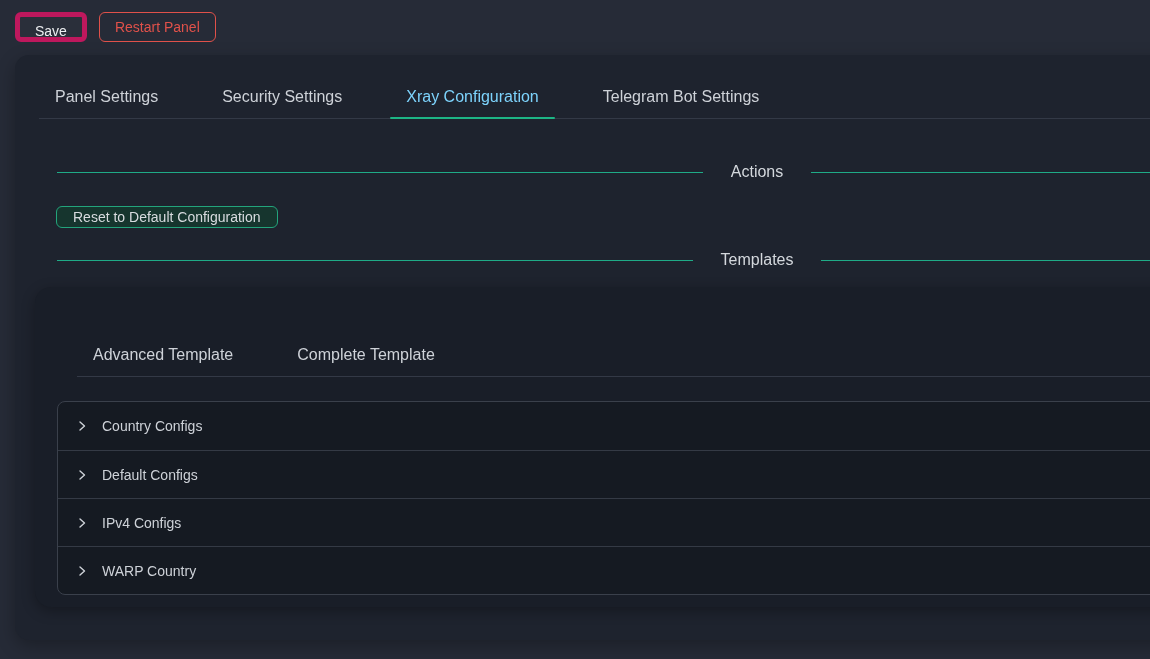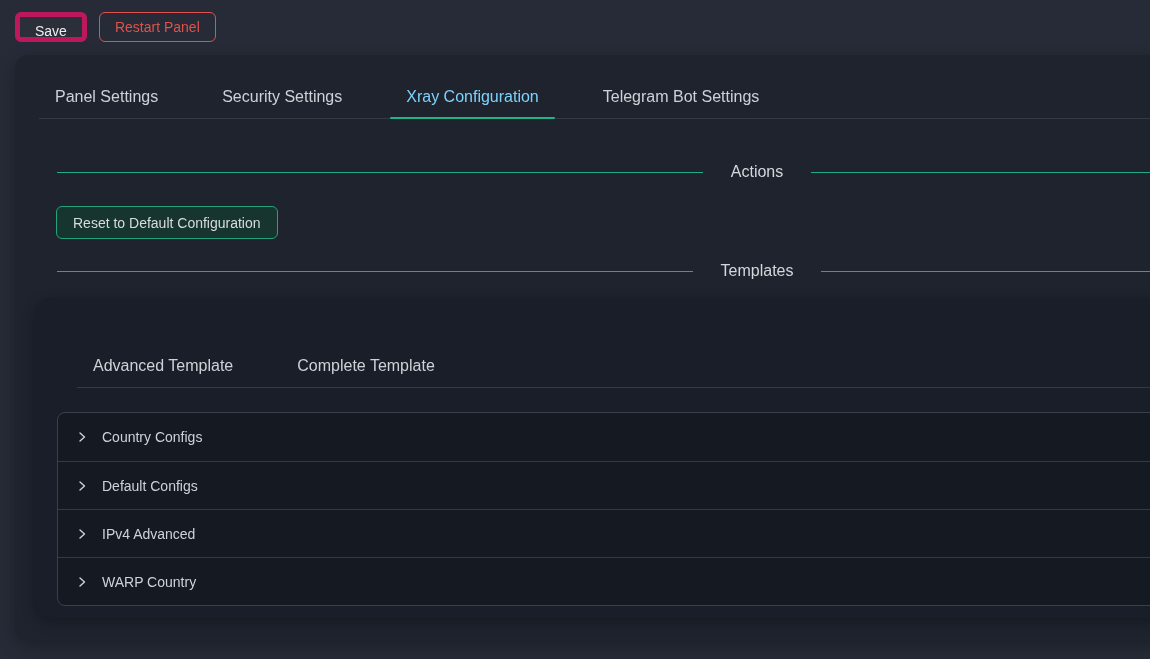--- a/index.html
+++ b/index.html
@@ -99,21 +99,21 @@
     font-size: 16px;
     color: #d4d8dd;
   }
   .divider-actions { margin-top: 42px; }
   .divider-templates { margin-top: 21px; }
 
   
   .btn-reset {
     display: block;
     margin: 23px 0 0 21px;
-    height: 33px;
+    height: 22px;
     padding: 0 16px;
     background: #16352e;
     border: 1px solid #23a47c;
     border-radius: 6px;
     color: #d8dbdf;
     font-size: 14px;
     font-family: "Liberation Sans", sans-serif;
     cursor: pointer;
   }
 
@@ -214,21 +214,21 @@
               </svg>
           </span>
           <span>Default Configs</span>
         </div>
         <div class="collapse-header">
           <span class="chevron">
             <svg width="12" height="12" viewBox="0 0 12 12">
                 <polyline points="4,2 8.5,6 4,10" fill="none" stroke="currentColor" stroke-width="1.4" stroke-linecap="round" stroke-linejoin="round"></polyline>
               </svg>
           </span>
-          <span>IPv4 Advanced</span>
+          <span>IPv4 Configs</span>
         </div>
         <div class="collapse-header">
           <span class="chevron">
             <svg width="12" height="12" viewBox="0 0 12 12">
                 <polyline points="4,2 8.5,6 4,10" fill="none" stroke="currentColor" stroke-width="1.4" stroke-linecap="round" stroke-linejoin="round"></polyline>
               </svg>
           </span>
           <span>WARP Country</span>
         </div>
       </div>

